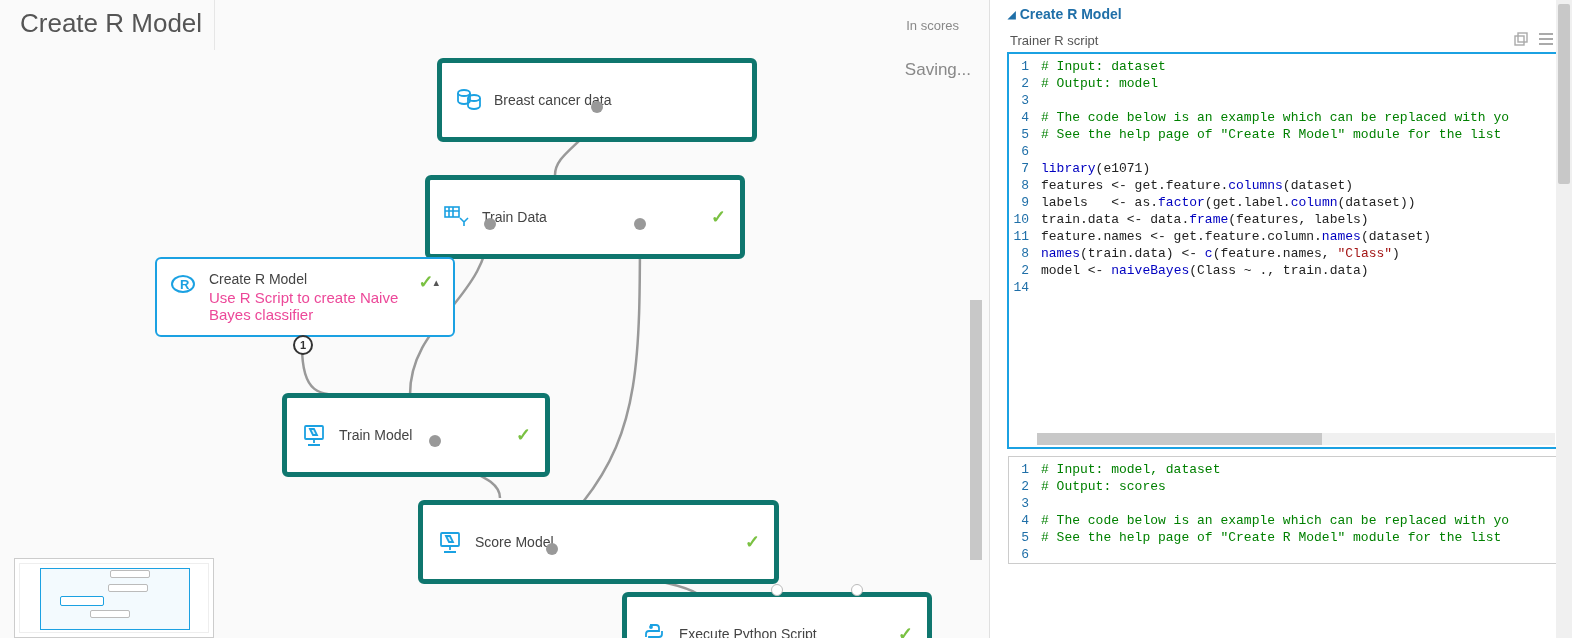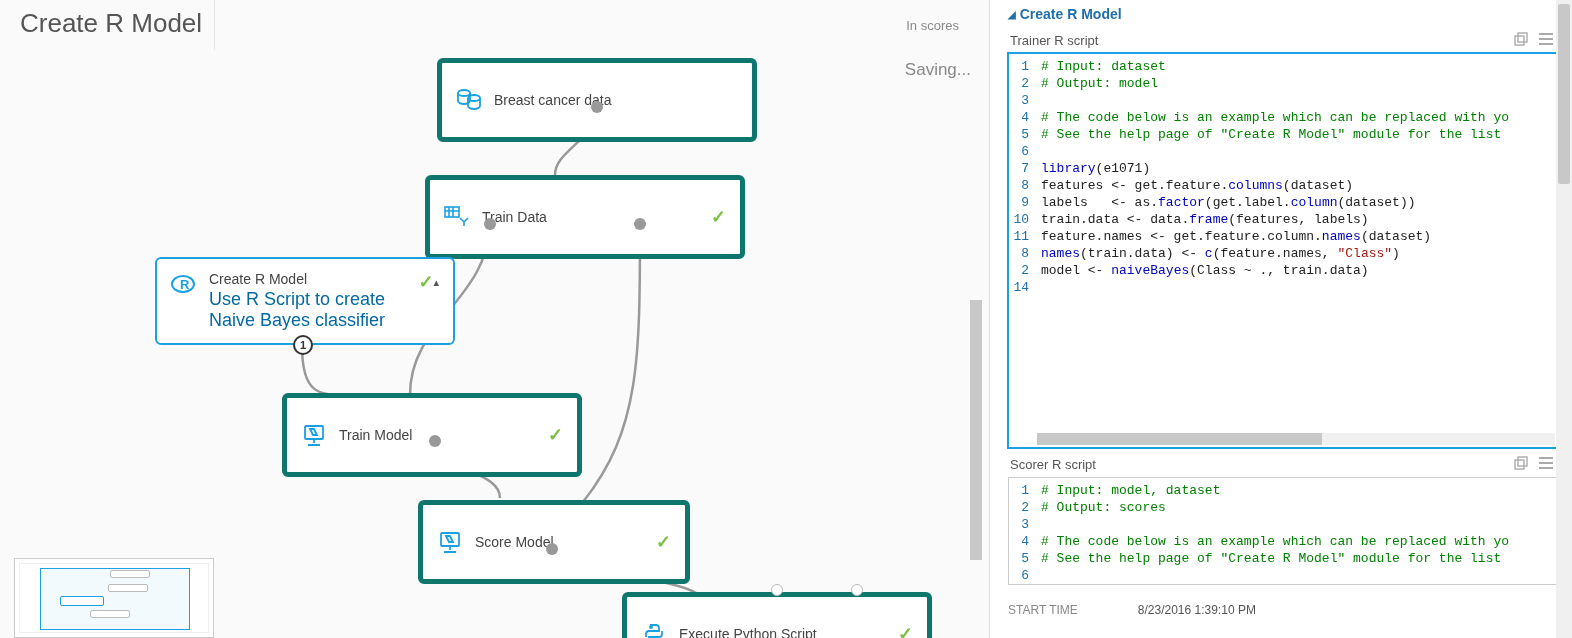--- a/index.html
+++ b/index.html
@@ -61,22 +61,22 @@
   align-items: center;
   justify-content: center;
   color: #1ba1e2;
 }
 .node-title {
   font-size: 14px;
   color: #444;
   flex: 1;
 }
 .node-subtitle {
-  font-size: 18px;
-  color: #0369a1;
+  font-size: 15px;
+  color: #ec4899;
   margin-top: 2px;
 }
 .node-check {
   color: #7ac142;
   font-size: 18px;
   font-weight: bold;
 }
 .node-chevron {
   color: #555;
   font-size: 11px;
@@ -324,36 +324,36 @@
       <div class="node-title">Create R Model</div>
       <div class="node-subtitle">Use R Script to create Naive Bayes classifier</div>
     </div>
     <div style="display:flex; align-items:center; gap:4px;">
       <span class="node-check">✓</span>
       <span class="node-chevron">▴</span>
     </div>
   </div>
   <div class="port-badge" style="left:293px; top:335px;">1</div>
 
-  <div class="node" style="left:282px; top:393px; width:300px;">
+  <div class="node" style="left:282px; top:393px; width:268px;">
     <span class="node-icon">
       <svg width="26" height="24" viewBox="0 0 26 24">
           <g fill="none" stroke="#1ba1e2" stroke-width="1.8">
             <rect x="4" y="3" width="18" height="13" rx="1"></rect>
             <path d="M13 16v4M7 22h12"></path>
             <path d="M9 6l3 6h4l-3-6z" fill="#1ba1e2" fill-opacity="0.15"></path>
           </g>
         </svg>
     </span>
     <span class="node-title">Train Model</span>
     <span class="node-check">✓</span>
   </div>
   <div class="port" style="left:429px; top:435px;"></div>
 
-  <div class="node" style="left:418px; top:500px; width:272px;">
+  <div class="node" style="left:418px; top:500px; width:361px;">
     <span class="node-icon">
       <svg width="26" height="24" viewBox="0 0 26 24">
           <g fill="none" stroke="#1ba1e2" stroke-width="1.8">
             <rect x="4" y="3" width="18" height="13" rx="1"></rect>
             <path d="M13 16v4M7 22h12"></path>
             <path d="M9 6l3 6h4l-3-6z" fill="#1ba1e2" fill-opacity="0.15"></path>
           </g>
         </svg>
     </span>
     <span class="node-title">Score Model</span>
@@ -436,54 +436,30 @@
           <div>14</div>
         </div>
       <div class="code-body" id="trainer-body"><div class="line"><span class="tok-comment"># Input: dataset</span></div><div class="line"><span class="tok-comment"># Output: model</span></div><div class="line">&nbsp;</div><div class="line"><span class="tok-comment"># The code below is an example which can be replaced with yo</span></div><div class="line"><span class="tok-comment"># See the help page of "Create R Model" module for the list </span></div><div class="line">&nbsp;</div><div class="line"><span class="tok-func">library</span><span class="tok-plain">(e1071)</span></div><div class="line"><span class="tok-plain">features &lt;- get.feature.</span><span class="tok-func">columns</span><span class="tok-plain">(dataset)</span></div><div class="line"><span class="tok-plain">labels   &lt;- as.</span><span class="tok-func">factor</span><span class="tok-plain">(get.label.</span><span class="tok-func">column</span><span class="tok-plain">(dataset))</span></div><div class="line"><span class="tok-plain">train.data &lt;- data.</span><span class="tok-func">frame</span><span class="tok-plain">(features, labels)</span></div><div class="line"><span class="tok-plain">feature.names &lt;- get.feature.column.</span><span class="tok-func">names</span><span class="tok-plain">(dataset)</span></div><div class="line"><span class="tok-func">names</span><span class="tok-plain">(train.data) &lt;- </span><span class="tok-func">c</span><span class="tok-plain">(feature.names, </span><span class="tok-string">"Class"</span><span class="tok-plain">)</span></div><div class="line"><span class="tok-plain">model &lt;- </span><span class="tok-func">naiveBayes</span><span class="tok-plain">(Class ~ ., train.data)</span></div><div class="line">&nbsp;</div></div>
       <div class="hscroll">
         <div class="hscroll-thumb"></div>
       </div>
     </div>
   </div>
 
   <div class="editor-section">
-    <div class="editor-label-row">
-      <span class="editor-label">Scorer R script</span>
-      <div class="editor-tools">
-        <span>
-          <svg width="14" height="14" viewBox="0 0 14 14">
-              <g fill="none" stroke="#aaa" stroke-width="1.4">
-                <rect x="1" y="4" width="9" height="9"></rect>
-                <rect x="4" y="1" width="9" height="9"></rect>
-              </g>
-            </svg>
-        </span>
-        <span>
-          <svg width="16" height="14" viewBox="0 0 16 14">
-              <g stroke="#aaa" stroke-width="2">
-                <path d="M1 2h14M1 7h14M1 12h14"></path>
-              </g>
-            </svg>
-        </span>
-      </div>
-    </div>
     <div class="code-editor" style="height:108px;">
       <div class="code-gutter" id="scorer-gutter">
           <div>1</div>
           <div>2</div>
           <div>3</div>
           <div>4</div>
           <div>5</div>
           <div>6</div>
         </div>
       <div class="code-body" id="scorer-body"><div class="line"><span class="tok-comment"># Input: model, dataset</span></div><div class="line"><span class="tok-comment"># Output: scores</span></div><div class="line">&nbsp;</div><div class="line"><span class="tok-comment"># The code below is an example which can be replaced with yo</span></div><div class="line"><span class="tok-comment"># See the help page of "Create R Model" module for the list </span></div><div class="line">&nbsp;</div></div>
     </div>
   </div>
 
-  <div class="meta-row">
-    <span class="meta-label">START TIME</span>
-    <span class="meta-val">8/23/2016 1:39:10 PM</span>
-  </div>
 </div>
 
 <div class="panel-scrollbar">
   <div class="panel-scrollbar-thumb"></div>
 </div>
 
 </body></html>

